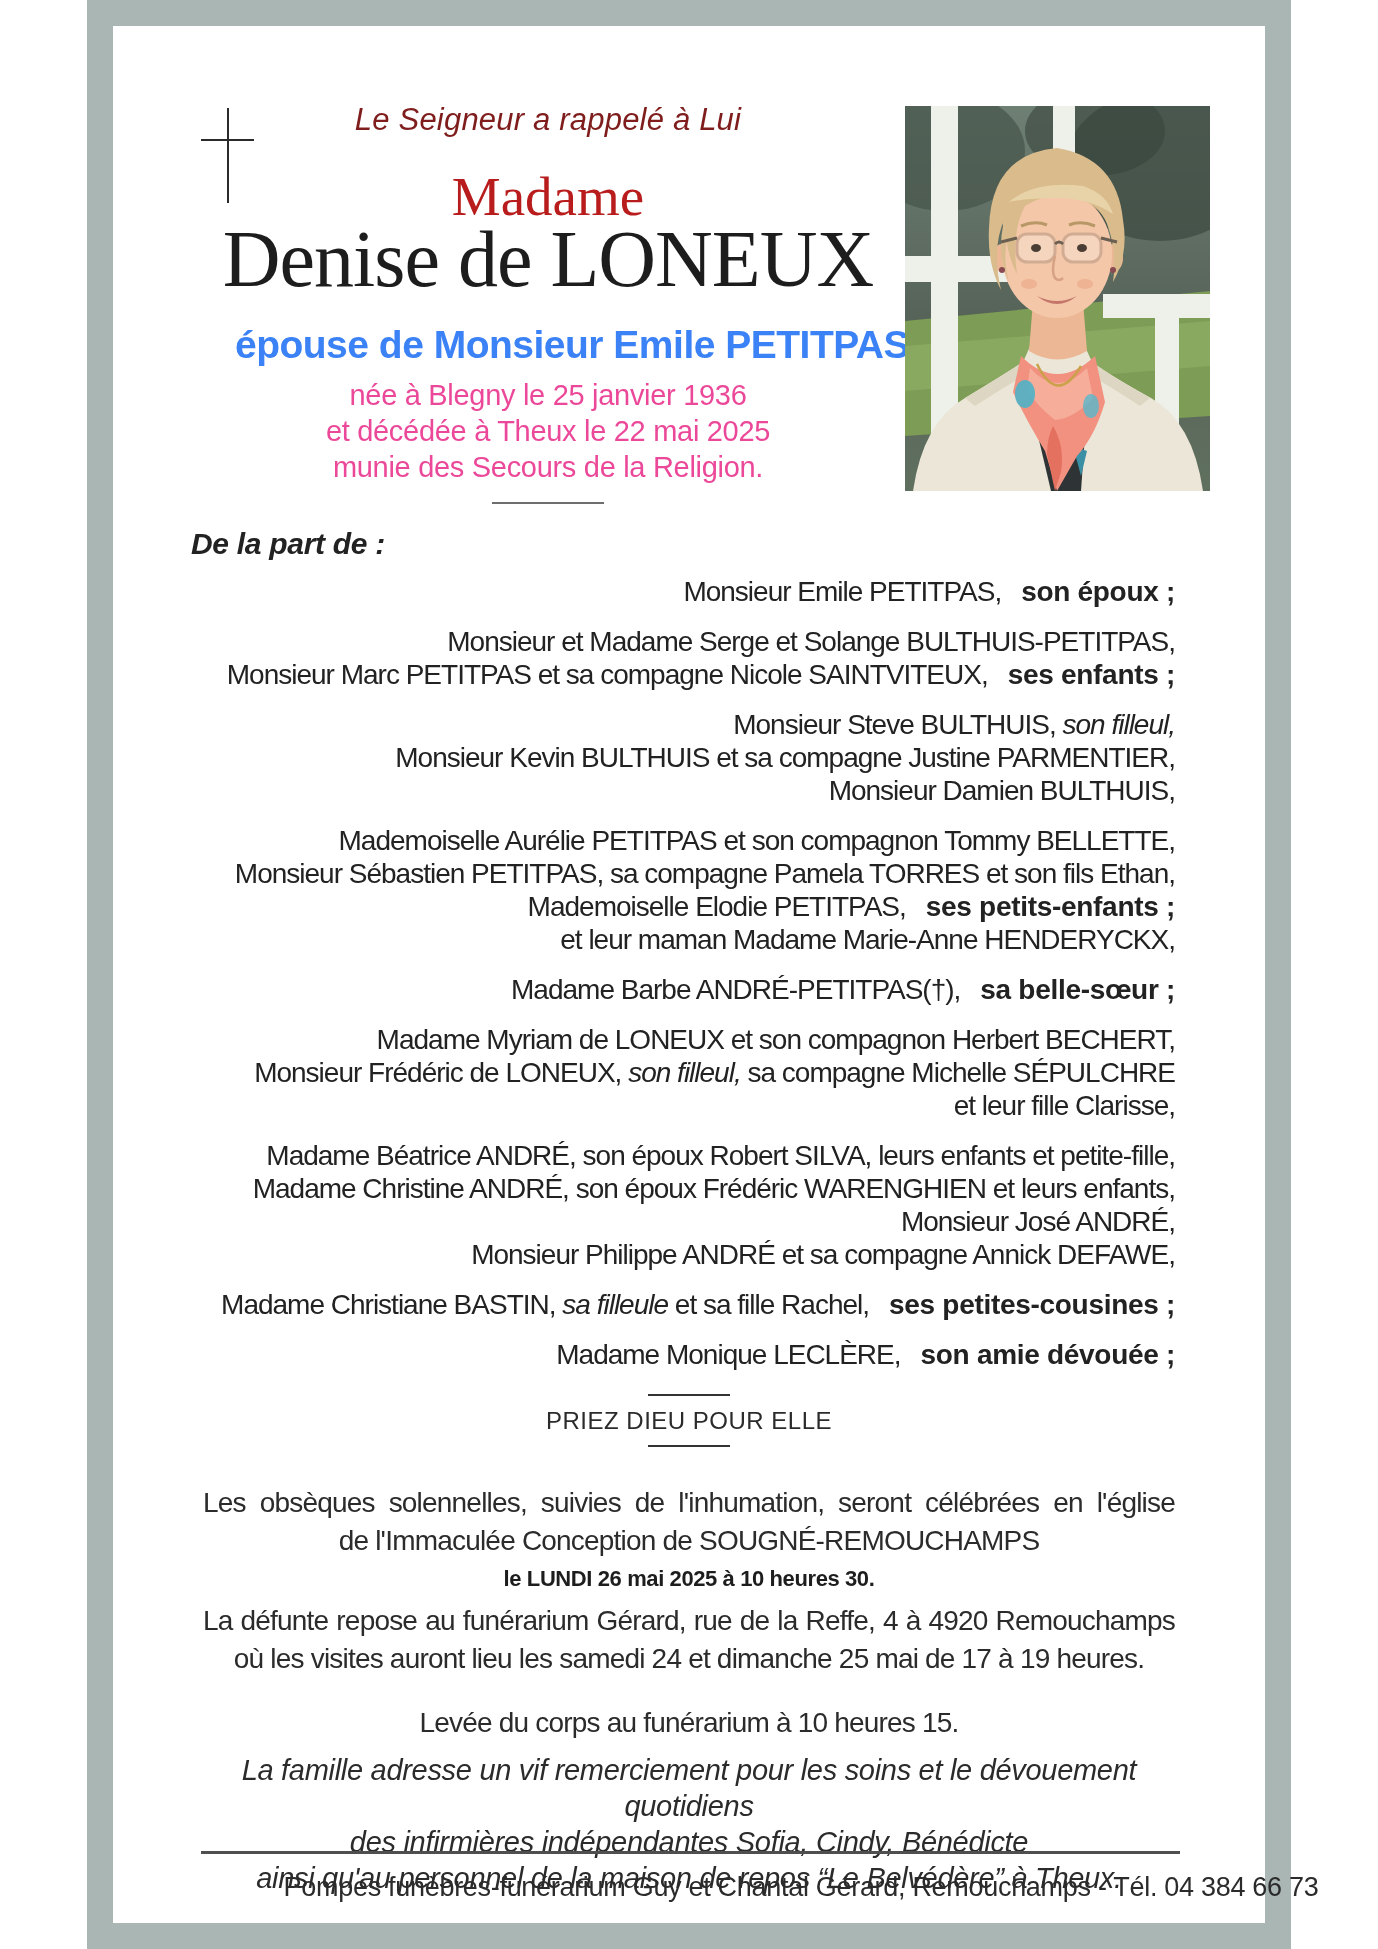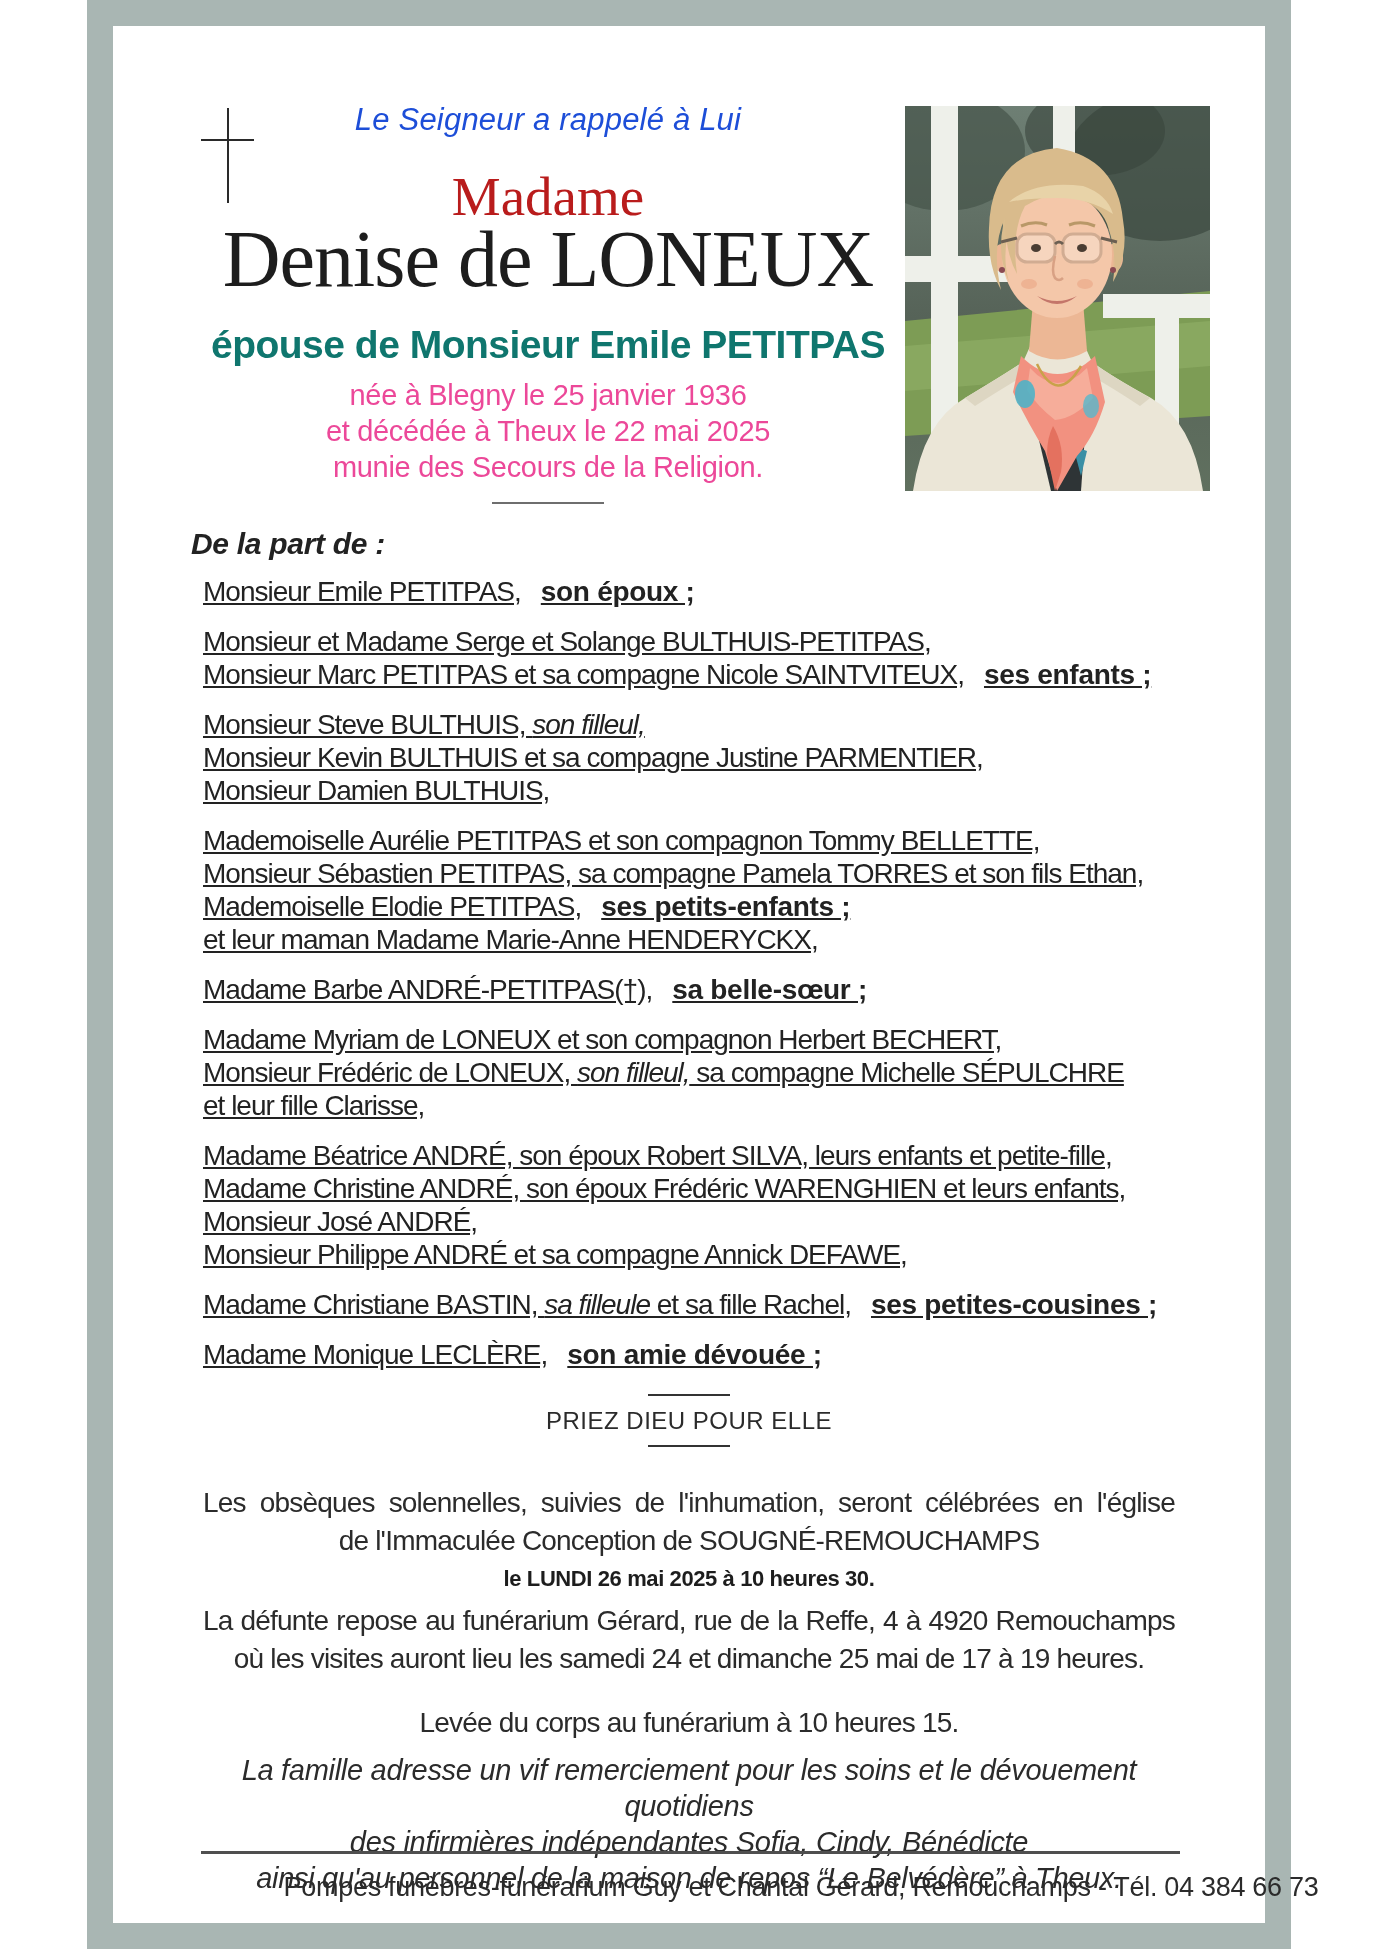--- a/index.html
+++ b/index.html
@@ -12,34 +12,34 @@
     position:absolute;left:87px;top:0;width:1204px;height:1949px;
     border:26px solid #a9b6b3;box-sizing:border-box;background:#fff;
   }
   .inner{position:relative;width:1152px;height:1897px;}
   .abs{position:absolute;}
   .hcol{left:0;width:870px;text-align:center;}
 
   .cross-v{position:absolute;left:114px;top:82px;width:2px;height:95px;background:#2a2a2a;}
   .cross-h{position:absolute;left:88px;top:113px;width:53px;height:2px;background:#2a2a2a;}
 
-  .epitaph{top:76px;font-size:31px;font-style:italic;letter-spacing:.2px;color:#1d4ed8;}
+  .epitaph{top:76px;font-size:31px;font-style:italic;letter-spacing:.2px;color:#7f1d1d;}
   .title-prefix{top:139px;font-family:"Liberation Serif",serif;font-size:55px;color:#b91c1c;}
   .deceased-name{top:188px;font-family:"Liberation Serif",serif;font-size:80px;letter-spacing:-1px;color:#1d1d1d;white-space:nowrap;}
-  .spouse-line{top:297px;font-size:39px;font-weight:bold;letter-spacing:-.5px;color:#0f766e;}
+  .spouse-line{top:297px;font-size:39px;font-weight:bold;letter-spacing:-.5px;color:#3b82f6;padding-left:24px;}
   .dates{top:351px;font-size:29px;line-height:36px;letter-spacing:-.3px;color:#ec4899;}
   .hdr-sep{top:476px;left:379px;width:112px;height:0;border-top:2px solid #6e6e6e;}
 
   .photo{left:792px;top:80px;width:305px;height:385px;overflow:hidden;background:#77867c;}
 
   .from-heading{top:501px;left:78px;font-size:30px;font-weight:bold;font-style:italic;letter-spacing:-.3px;}
 
   .family{top:549px;left:90px;width:972px;font-size:28px;line-height:33px;letter-spacing:-1px;}
   .fgroup{margin-bottom:17px;}
-  .fline{display:flex;justify-content:flex-start;white-space:nowrap;text-decoration:underline;}
+  .fline{display:flex;justify-content:flex-end;white-space:nowrap;}
   .fline .lt{flex:0 1 auto;}
   .role{font-weight:bold;letter-spacing:-.3px;padding-left:20px;}
 
   .prayer-block{top:1368px;left:0;width:1152px;text-align:center;}
   .sep-sm{width:82px;margin:0 auto;height:0;border-top:2px solid #333;}
   .prayer-text{margin:11px 0 10px;font-size:24px;letter-spacing:.5px;color:#2b2b2b;}
 
   .para{left:90px;width:972px;font-size:28px;line-height:38px;letter-spacing:-.8px;text-align:center;color:#2b2b2b;}
   .ceremony{top:1458px;}
   .repose{top:1576px;}

